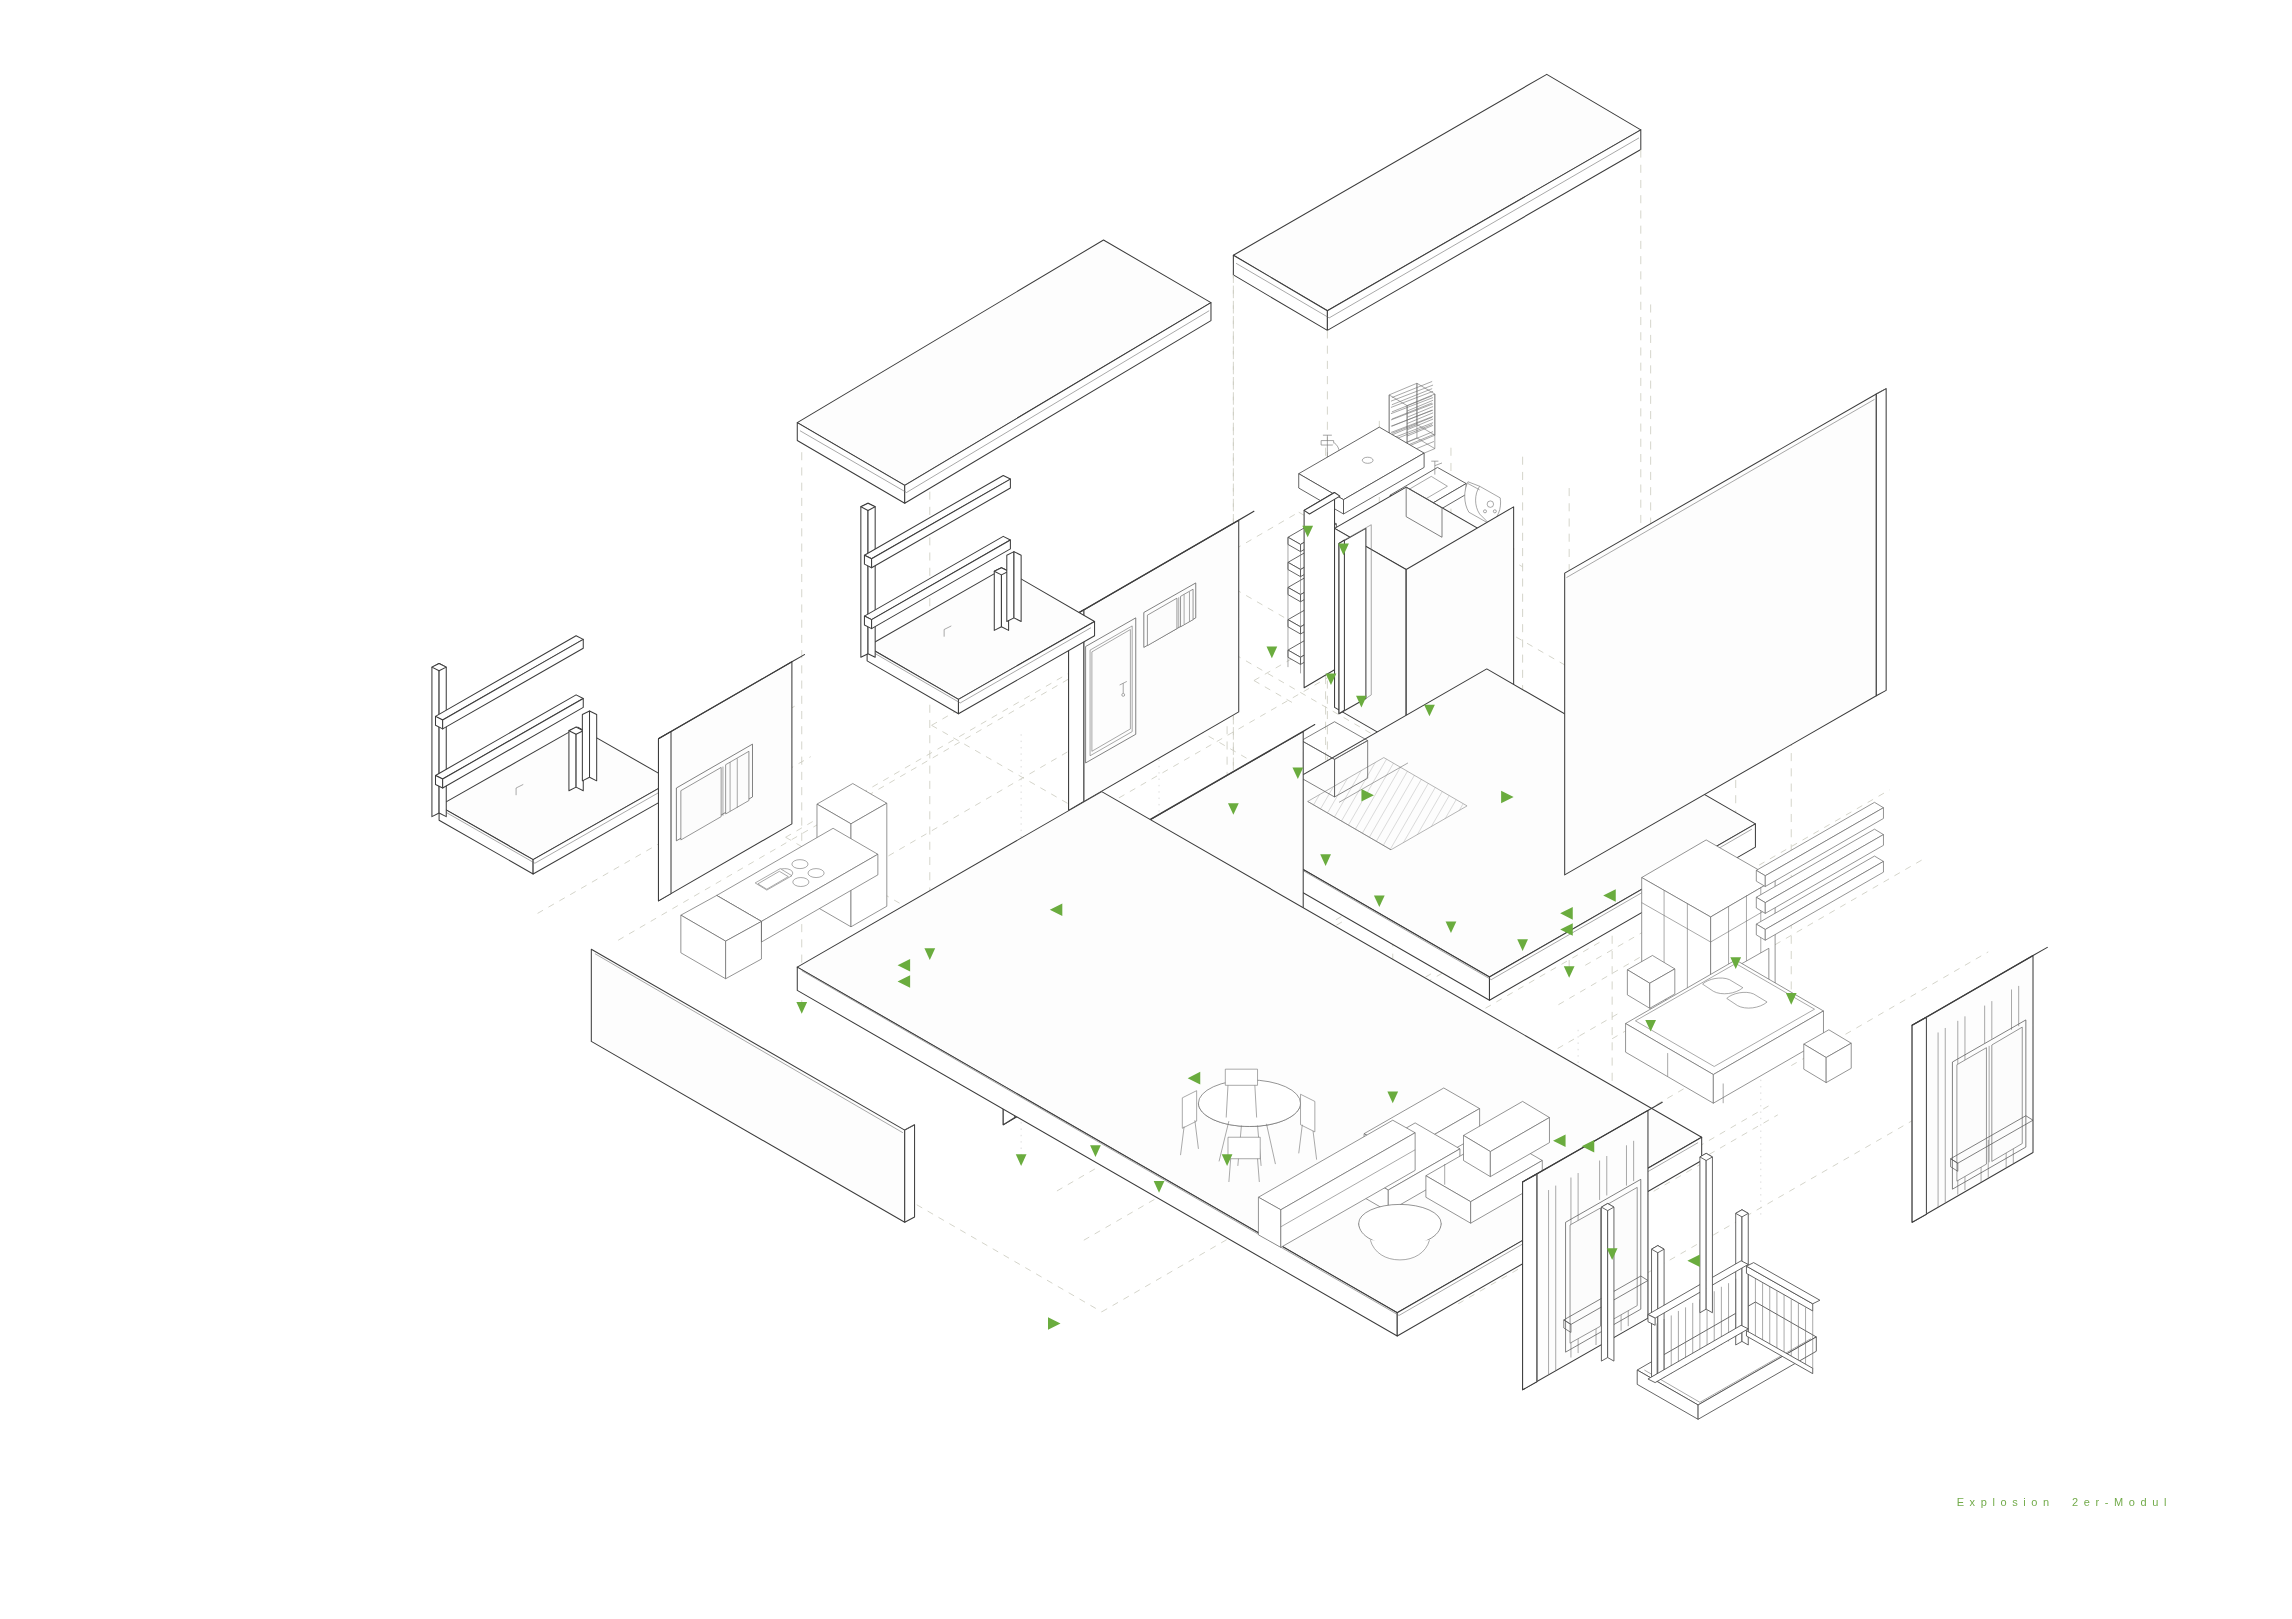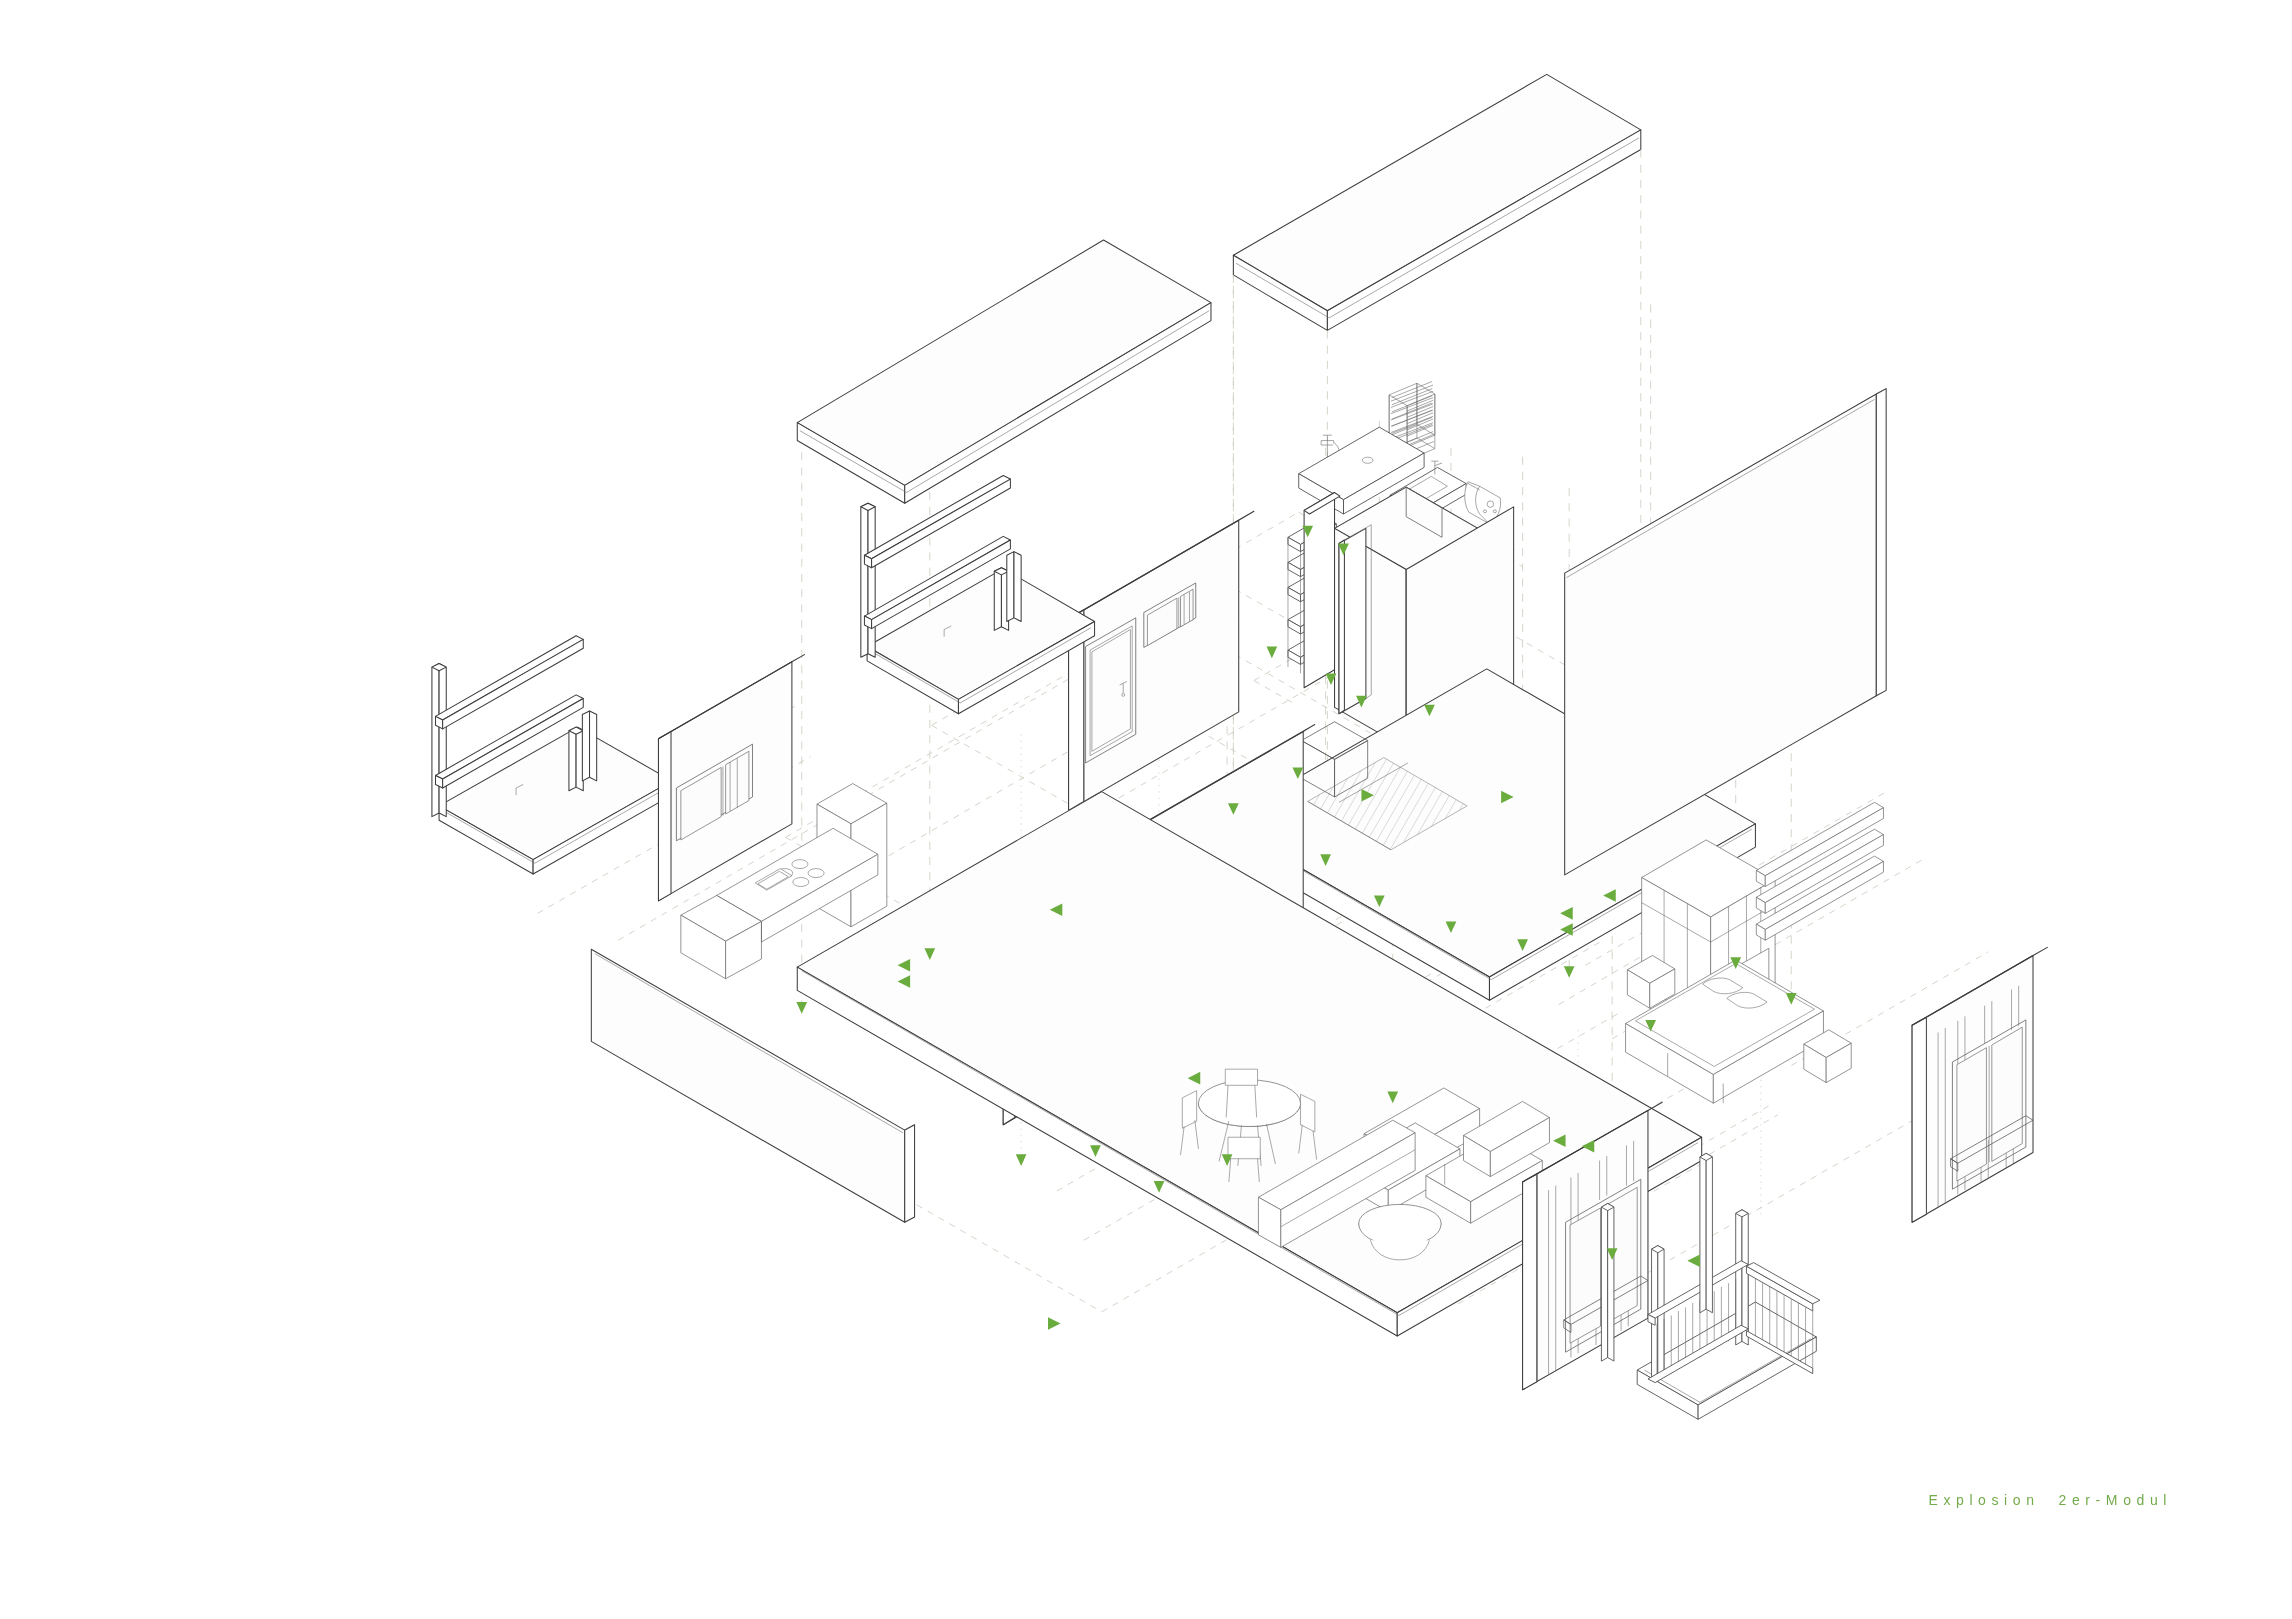--- a/index.html
+++ b/index.html
@@ -28,21 +28,21 @@
   .guide-v    { fill:none; stroke:#cbcbbe; stroke-width:0.9; stroke-dasharray:9 8; }
   .guide-dot  { fill:none; stroke:#cfcfcf; stroke-width:0.85; stroke-dasharray:1.6 5.5; }
 
   
   .hatchfill { fill:url(#diagHatch); stroke:#8a8a8a; stroke-width:0.7; }
 
   .arrow { fill:#6aac3e; stroke:none; }
 
   #title{
     position:absolute; right:121px; bottom:111px;
-    color:#73ab4b; font-size:14px; letter-spacing:5.6px;
+    color:#73ab4b; font-size:11px; letter-spacing:5.6px;
     white-space:pre; font-family:"Liberation Sans", sans-serif;
     user-select:none;
   }
 </style>
 </head>
 <body>
 
 <div id="sheet">
 
 <svg id="drawing" viewBox="0 0 2560 1808">

